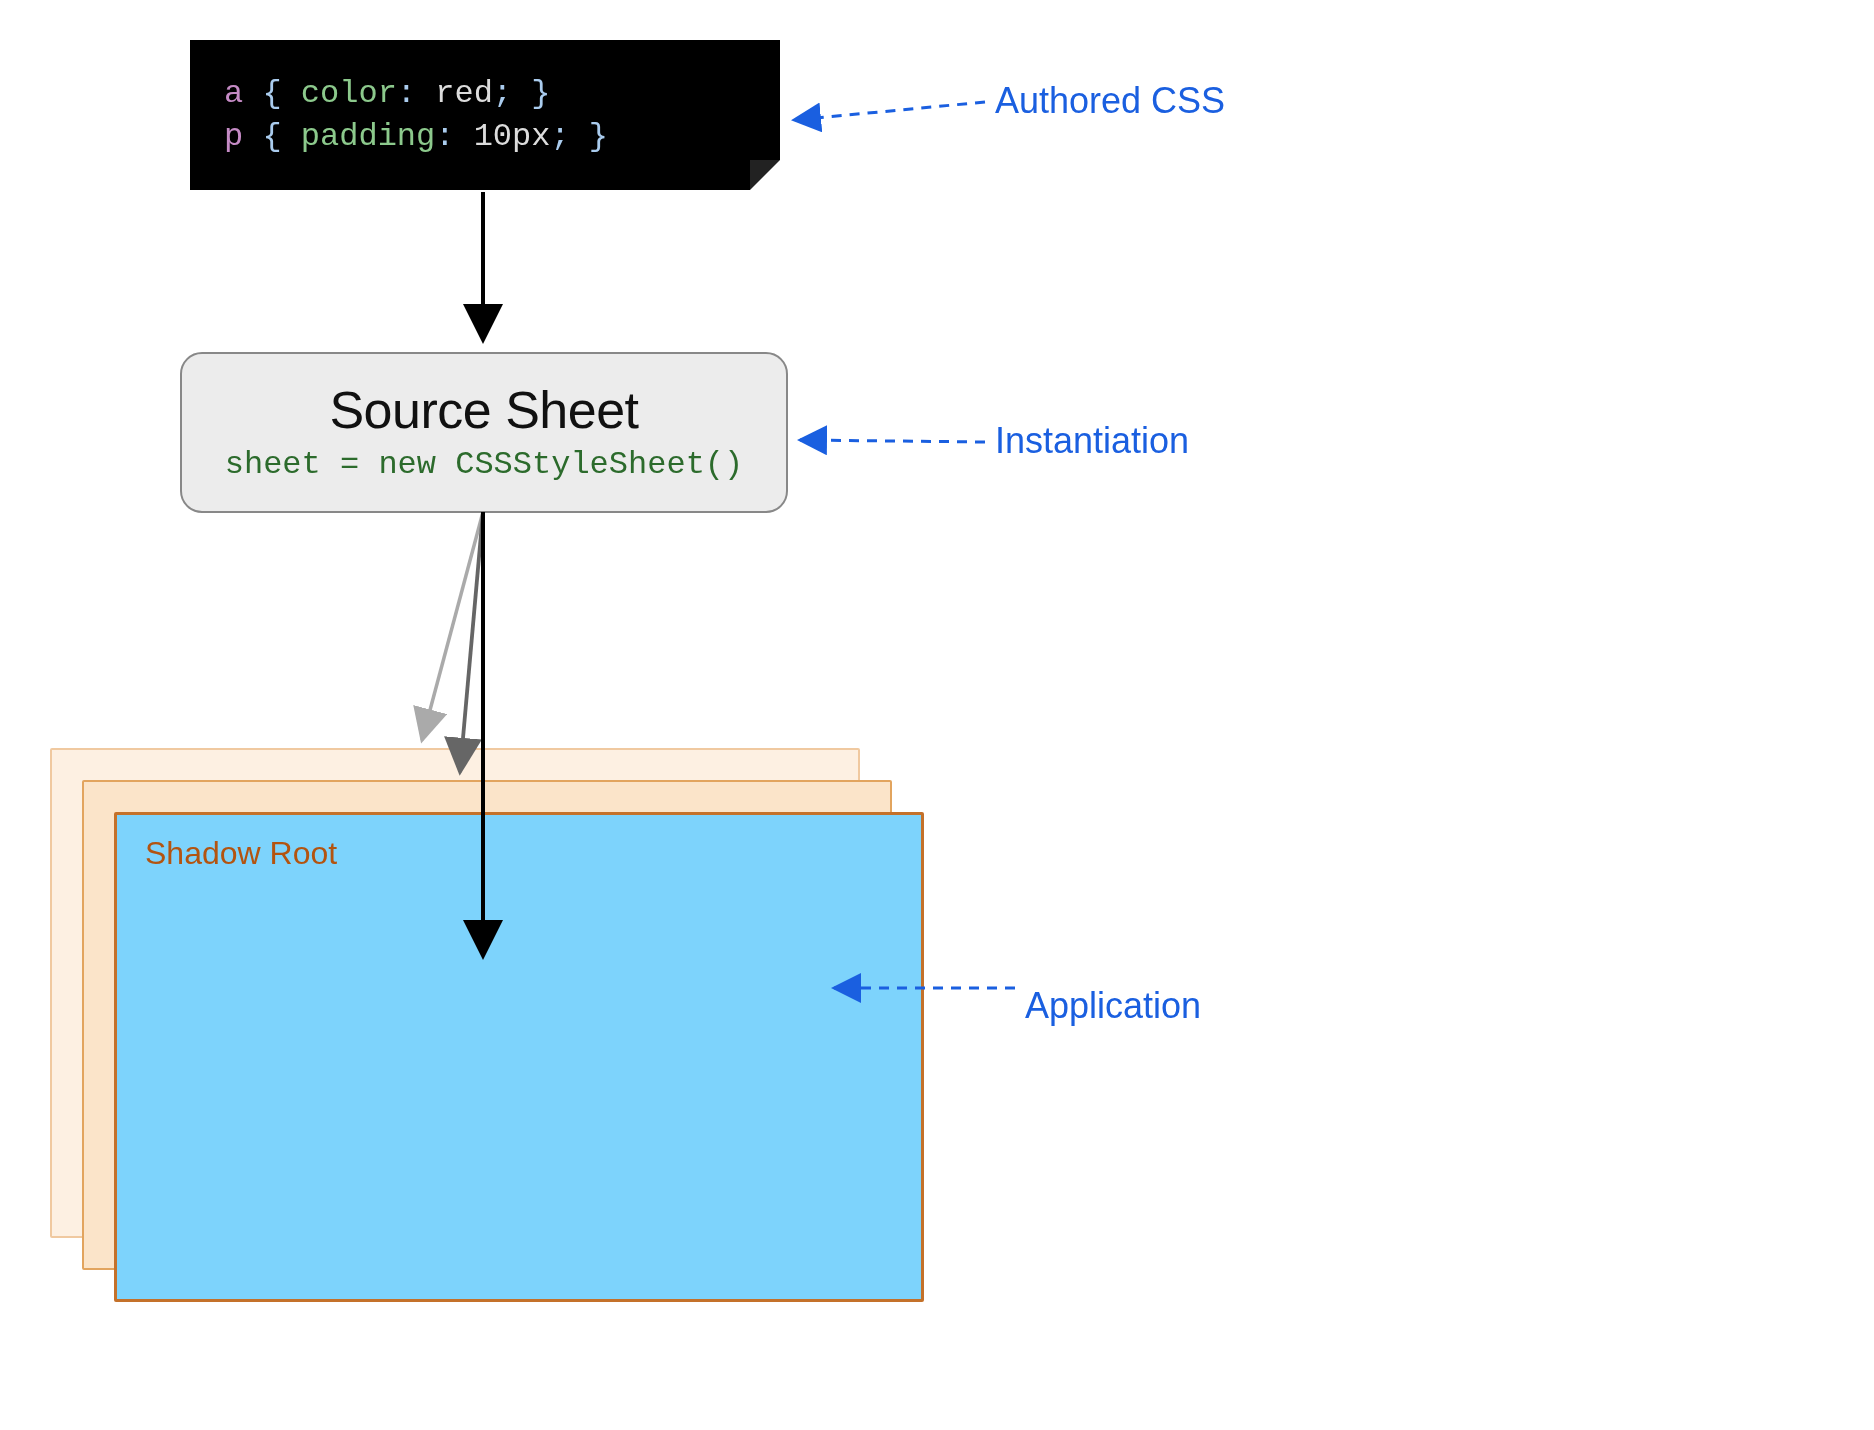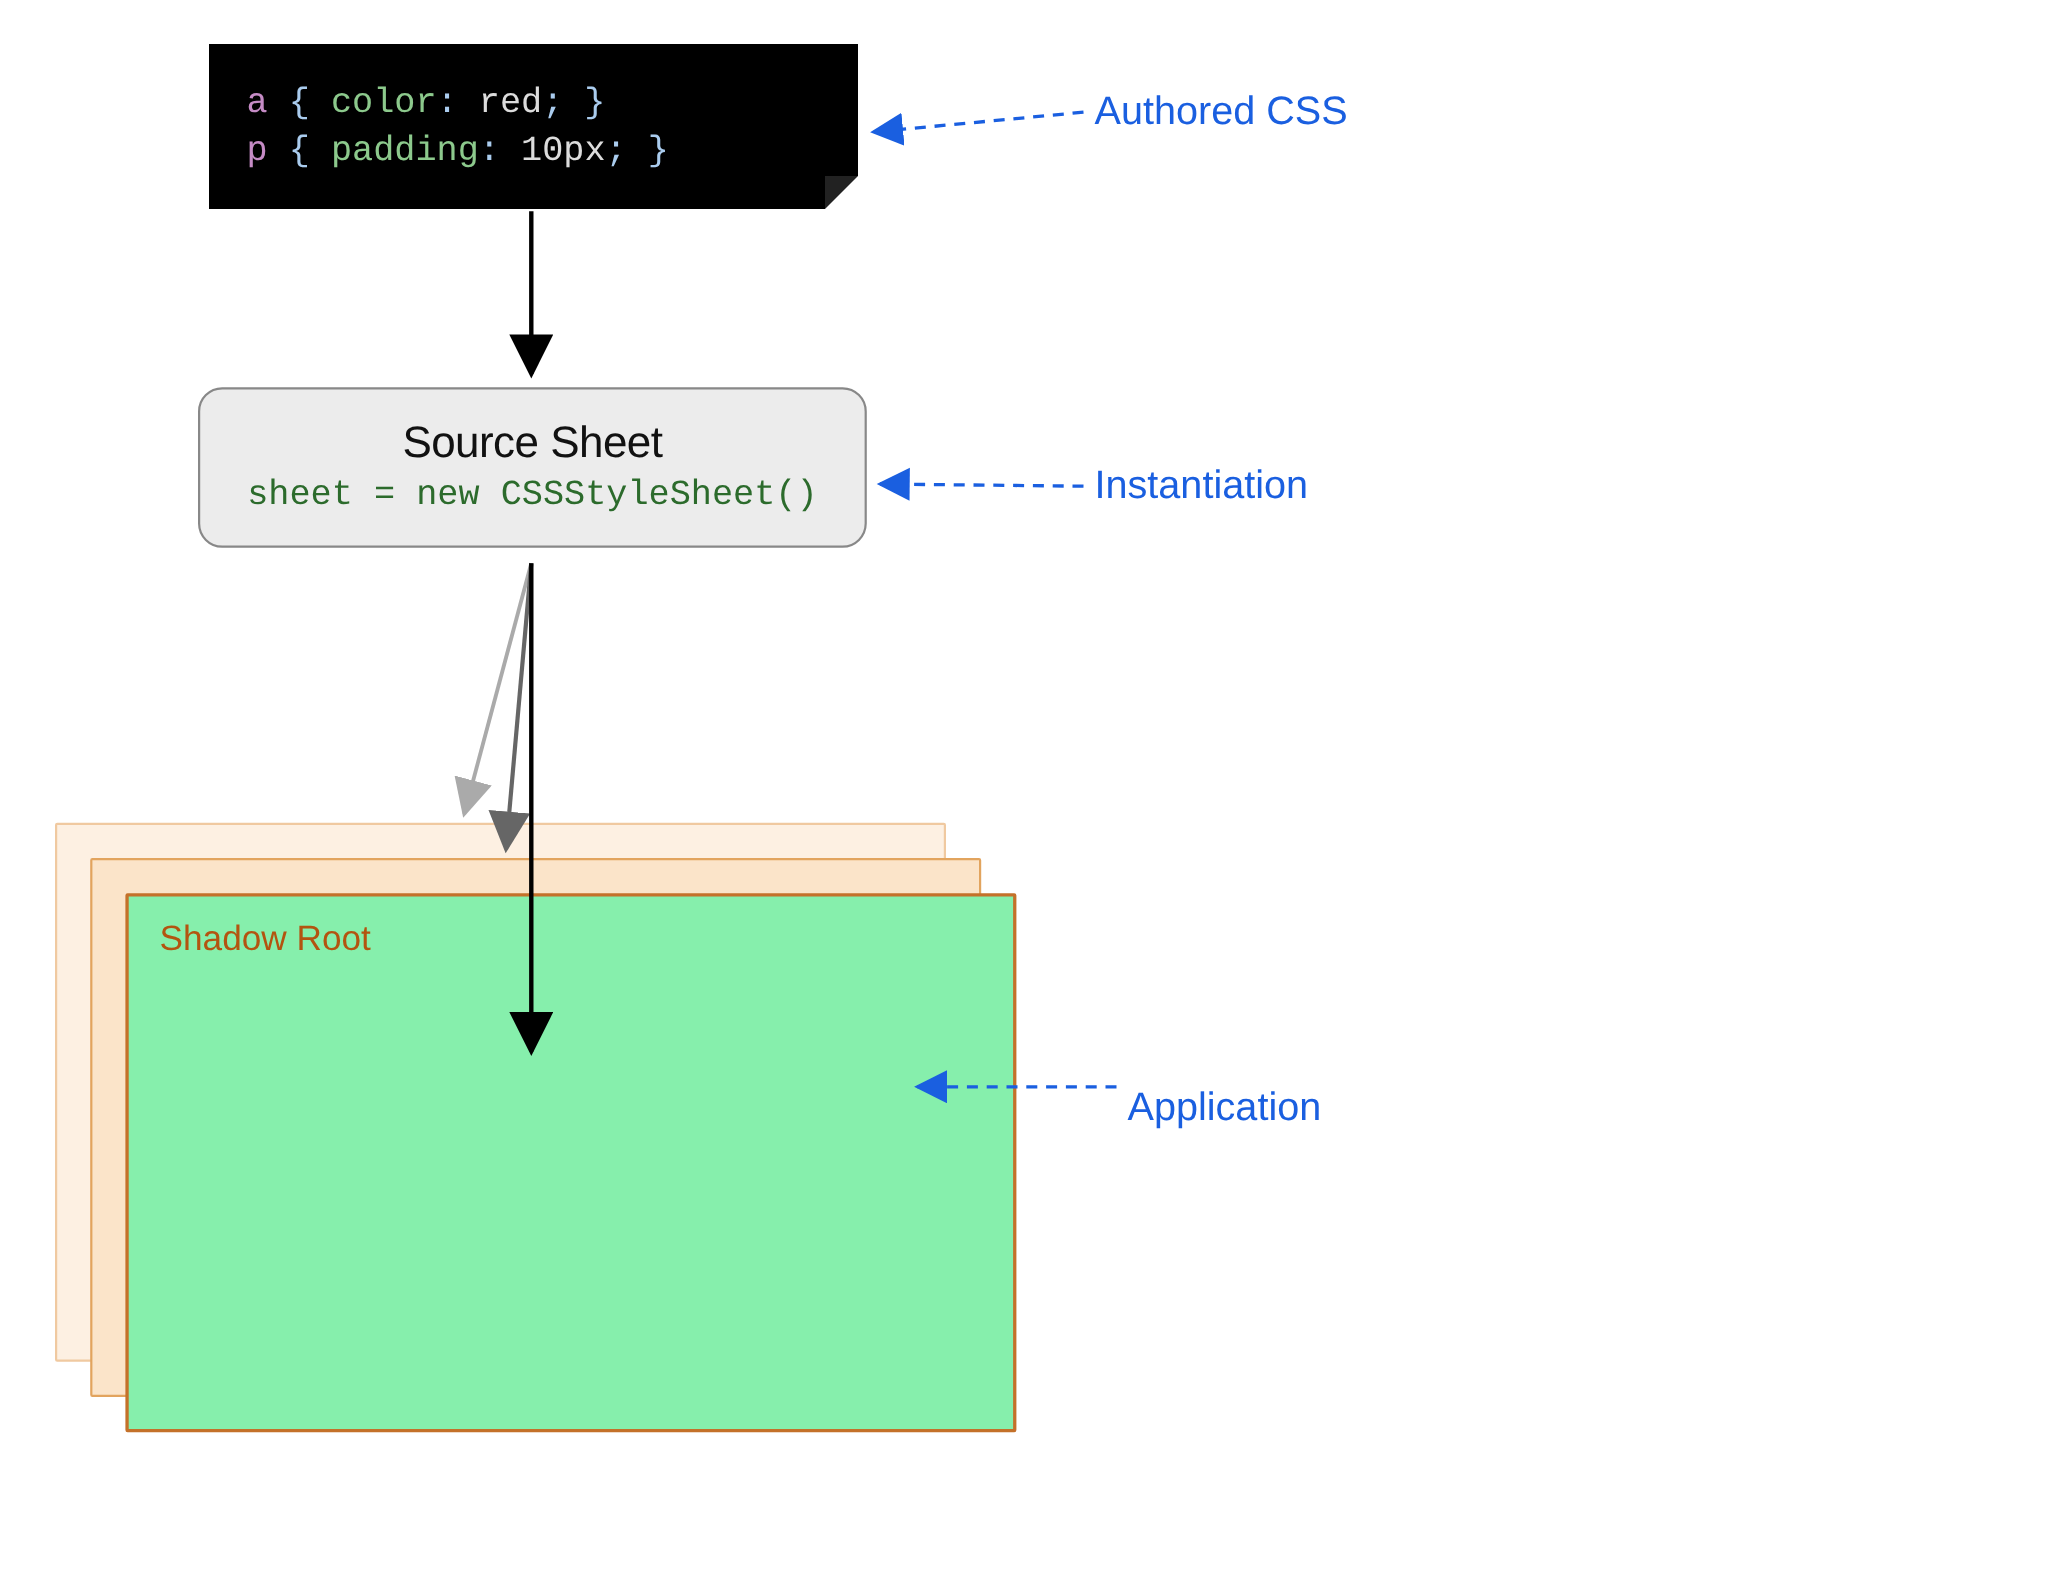--- a/index.html
+++ b/index.html
@@ -51,21 +51,21 @@
     left: 140px;
     top: 312px;
     width: 608px;
     border: 2px solid #888;
     border-radius: 22px;
     background: #ececec;
     padding: 26px 20px 28px 20px;
     text-align: center;
   }
   .sheetbox .title {
-    font-size: 40px;
+    font-size: 52px;
     color: #111;
     letter-spacing: -0.5px;
   }
   .sheetbox .code, .refbox .code {
     font-family: "SFMono-Regular", Consolas, "Liberation Mono", Menlo, monospace;
     font-size: 32px;
     color: #2c6b2c;
     margin-top: 6px;
   }
   
@@ -87,21 +87,21 @@
     width: 810px;
     height: 490px;
     background: #fbe4c9;
     border: 2px solid #e2a45e;
   }
   .stackC {
     left: 74px;
     top: 772px;
     width: 810px;
     height: 490px;
-    background: #86efac;
+    background: #7dd3fc;
     border: 3px solid #c4712a;
     padding: 20px 28px;
   }
   .stackC .label {
     font-size: 32px;
     color: #b35410;
   }
   .refbox {
     position: absolute;
     left: 118px;

